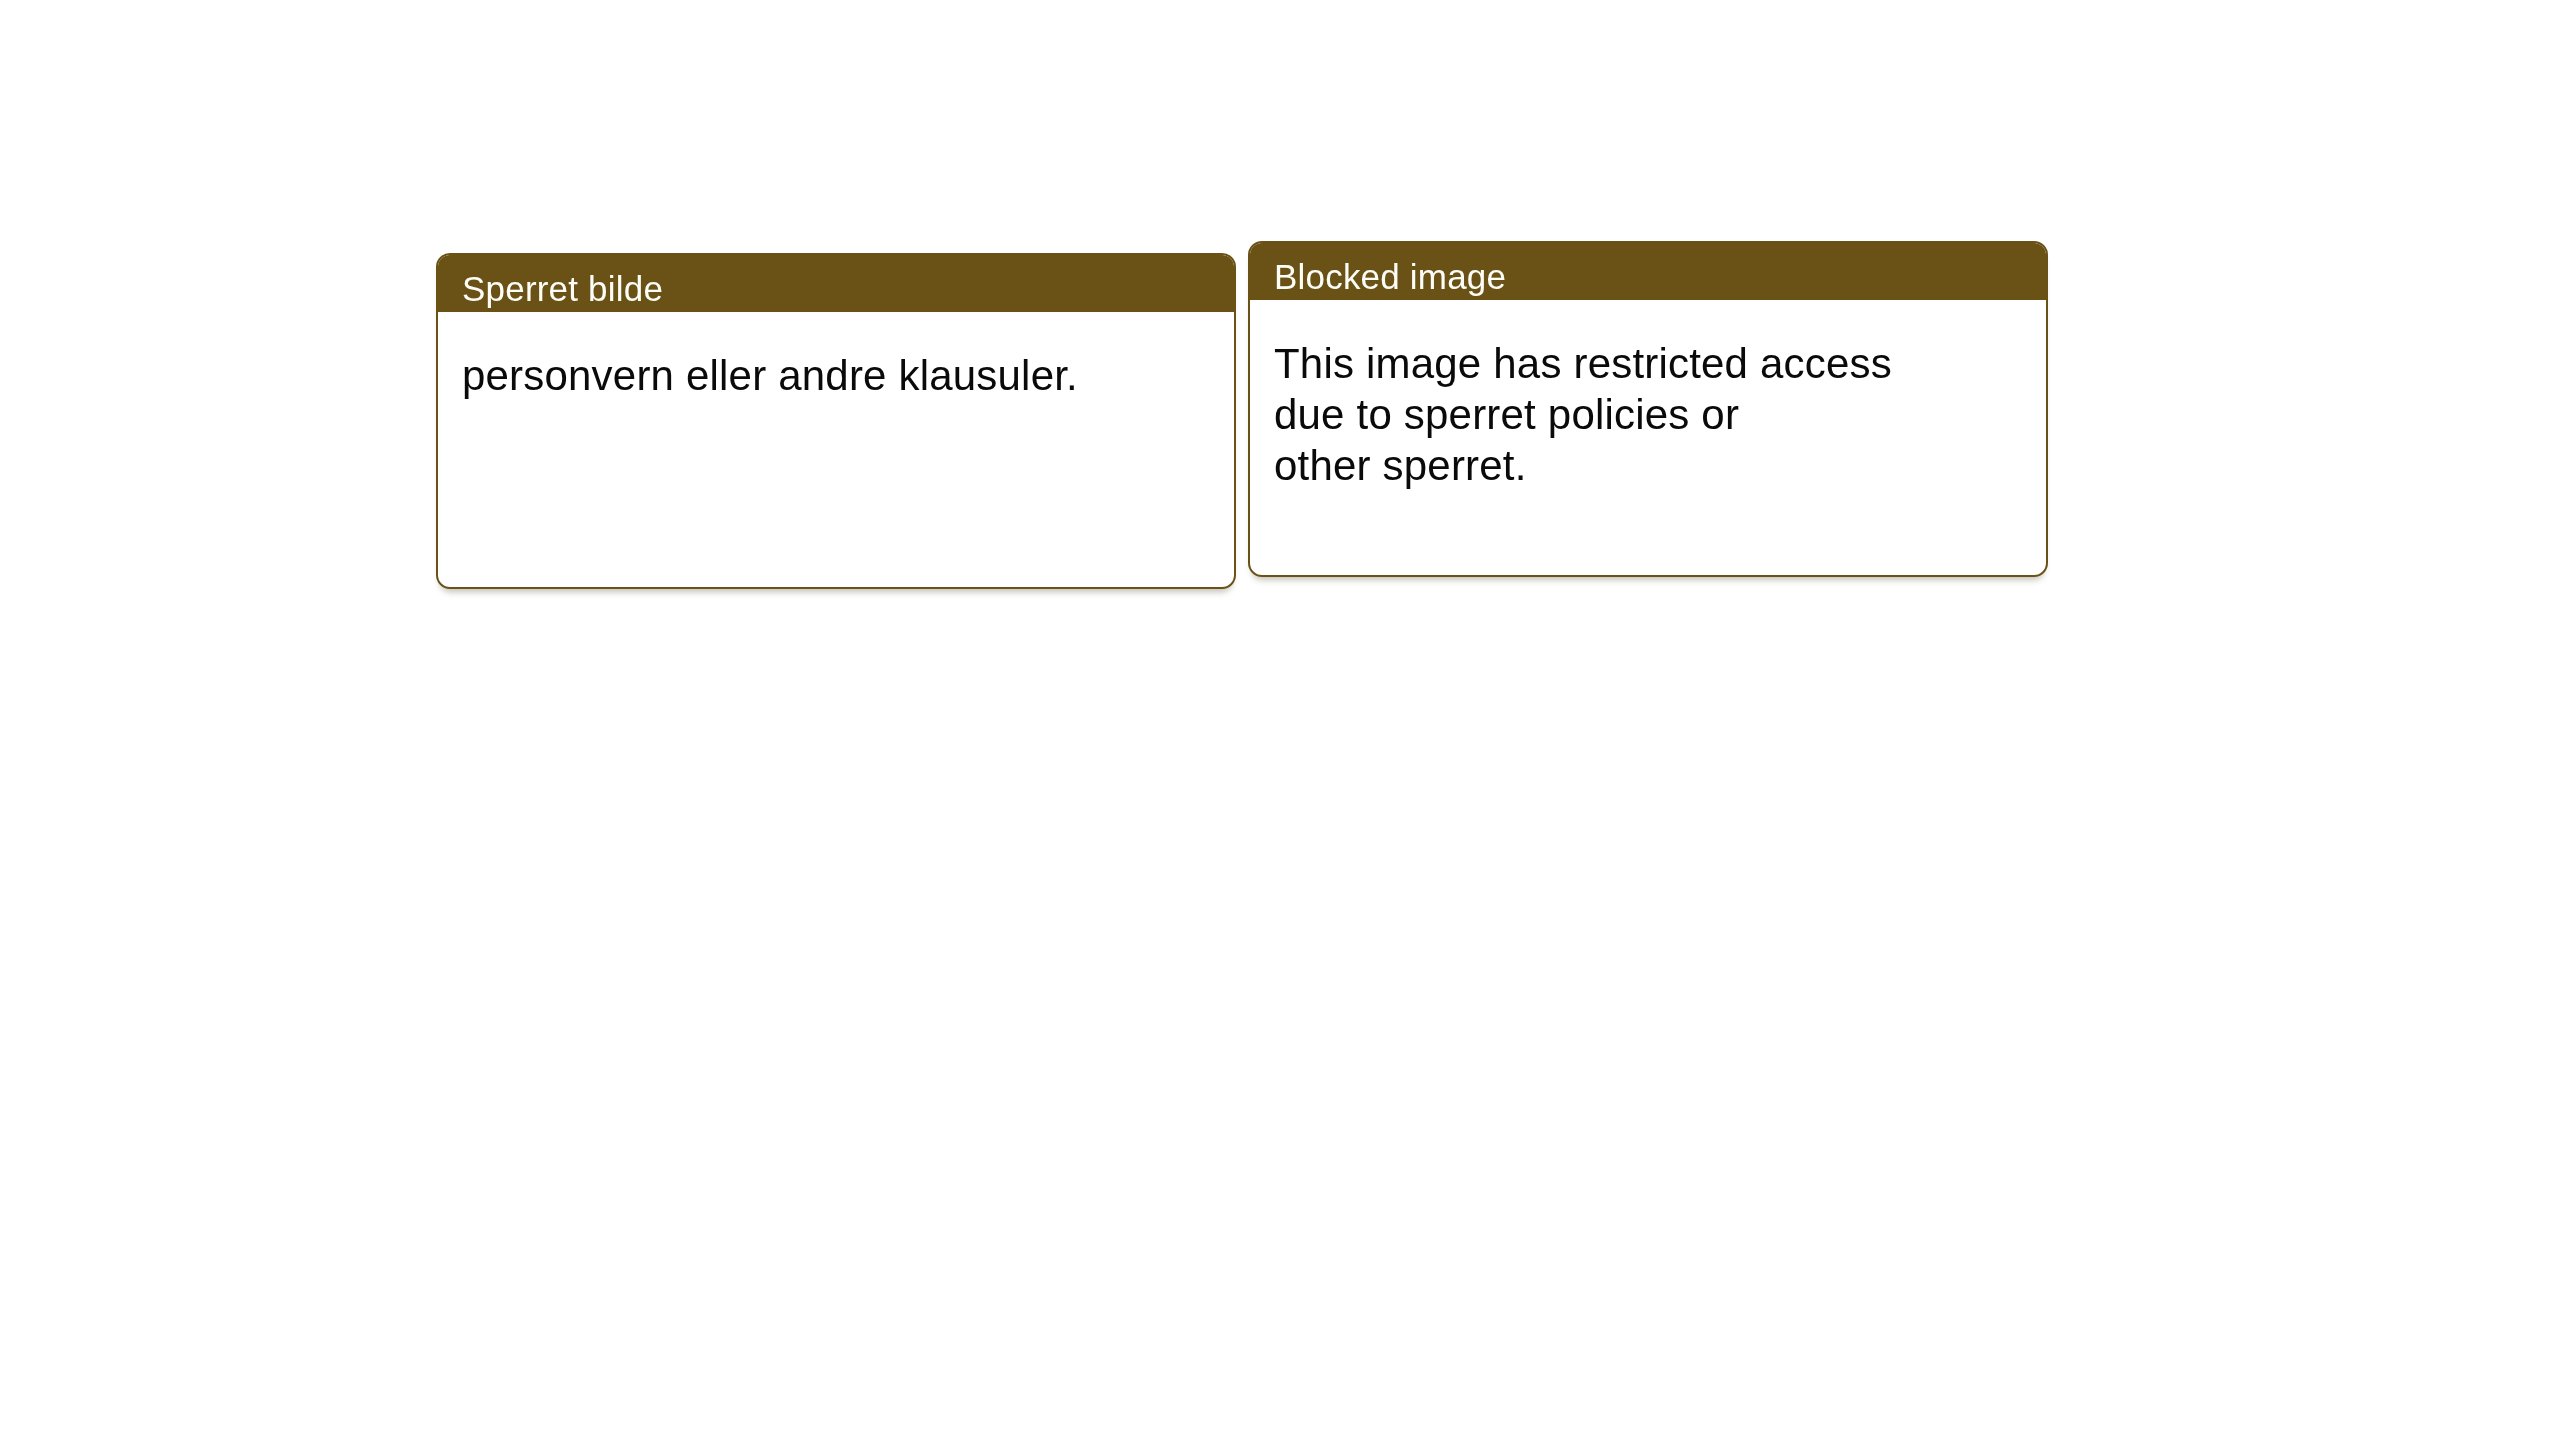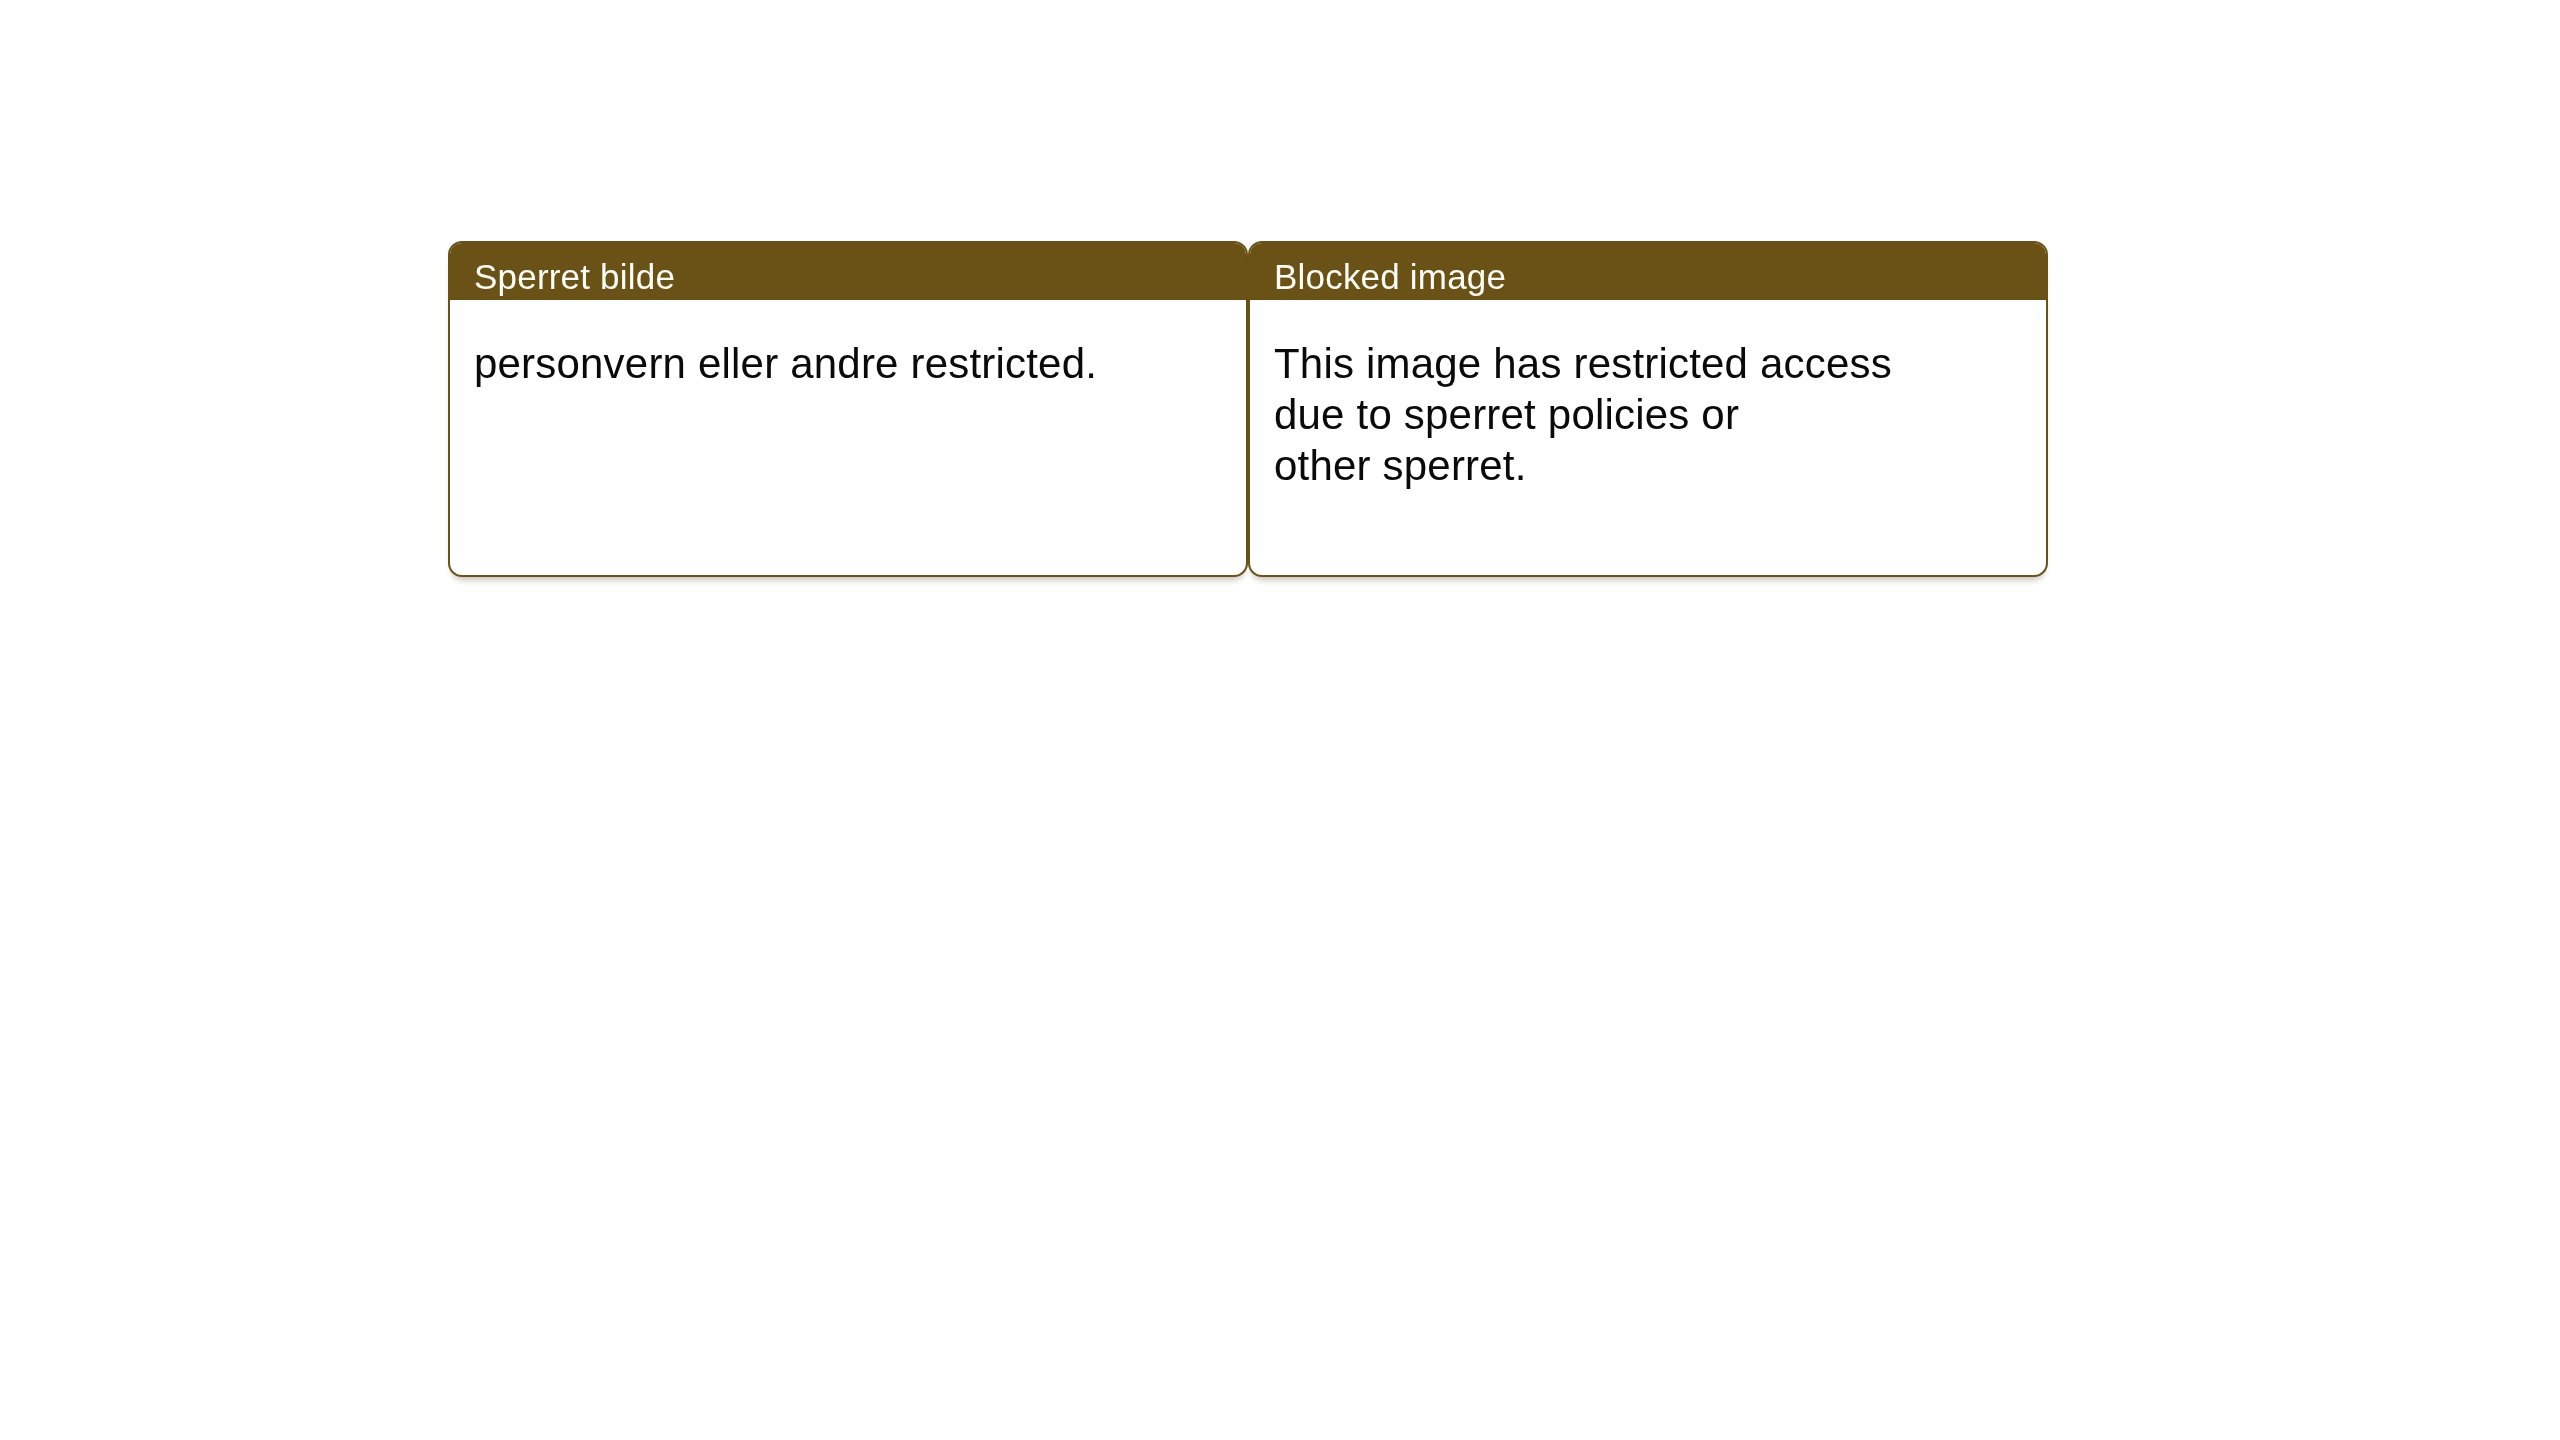--- a/index.html
+++ b/index.html
@@ -22,21 +22,21 @@
     top: 241px;
     width: 800px;
     height: 336px;
     box-sizing: border-box;
     background: #ffffff;
     border: 2px solid #6a5216;
     border-radius: 14px;
     box-shadow: 0 7px 6px -4px rgba(60, 50, 20, 0.30);
     overflow: hidden;
   }
-  .card-left  { left: 448px; }
+  .card-left  { left: 436px; margin-top: 12px; }
   .card-right { left: 1248px; }
   .card-header {
     box-sizing: border-box;
     height: 57px;
     background: #6a5216;
     border-radius: 10px 10px 0 0;
     display: flex;
     align-items: center;
     padding: 10px 0 0 24px;
   }
@@ -63,21 +63,21 @@
 </head>
 <body>
 
 <div class="canvas">
 
   <div class="card card-left">
     <div class="card-header">
       <span class="card-title">Sperret bilde</span>
     </div>
     <div class="card-body">
-      <span class="body-line">personvern eller andre restricted.</span>
+      <span class="body-line">personvern eller andre klausuler.</span>
     </div>
   </div>
 
   <div class="card card-right">
     <div class="card-header">
       <span class="card-title">Blocked image</span>
     </div>
     <div class="card-body">
       <span class="body-line">This image has restricted access</span>
       <span class="body-line">due to sperret policies or</span>

